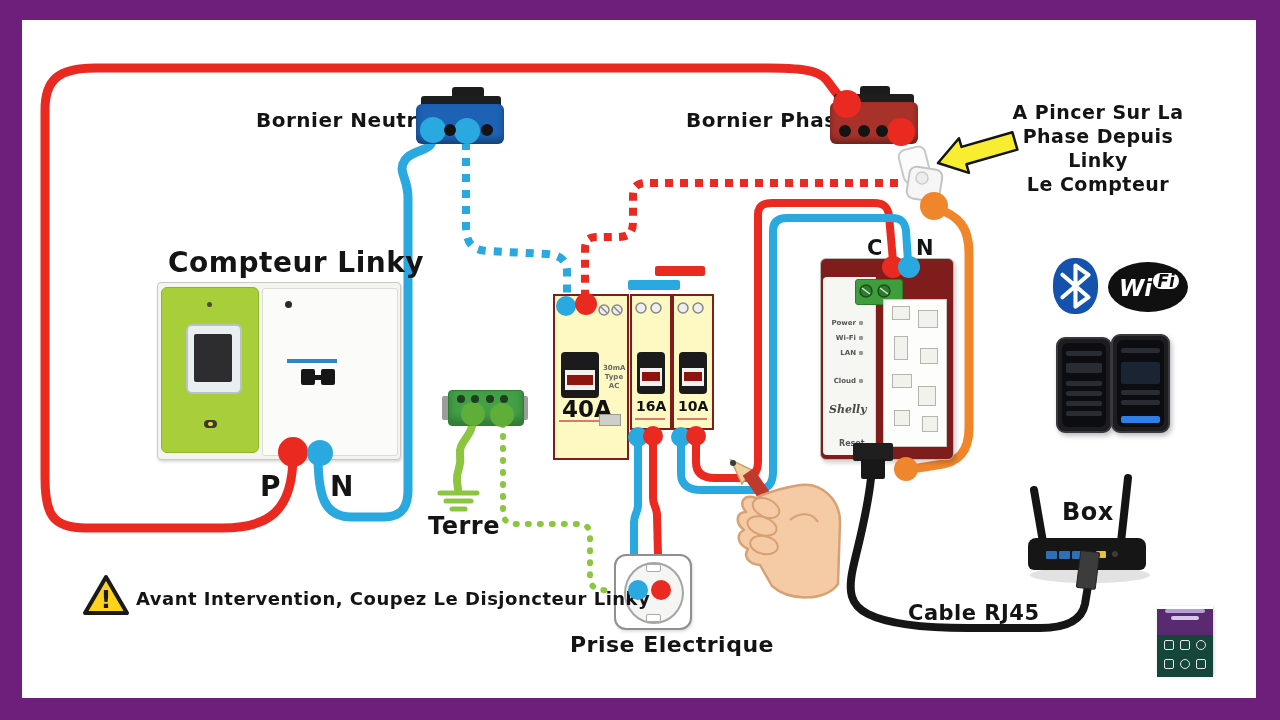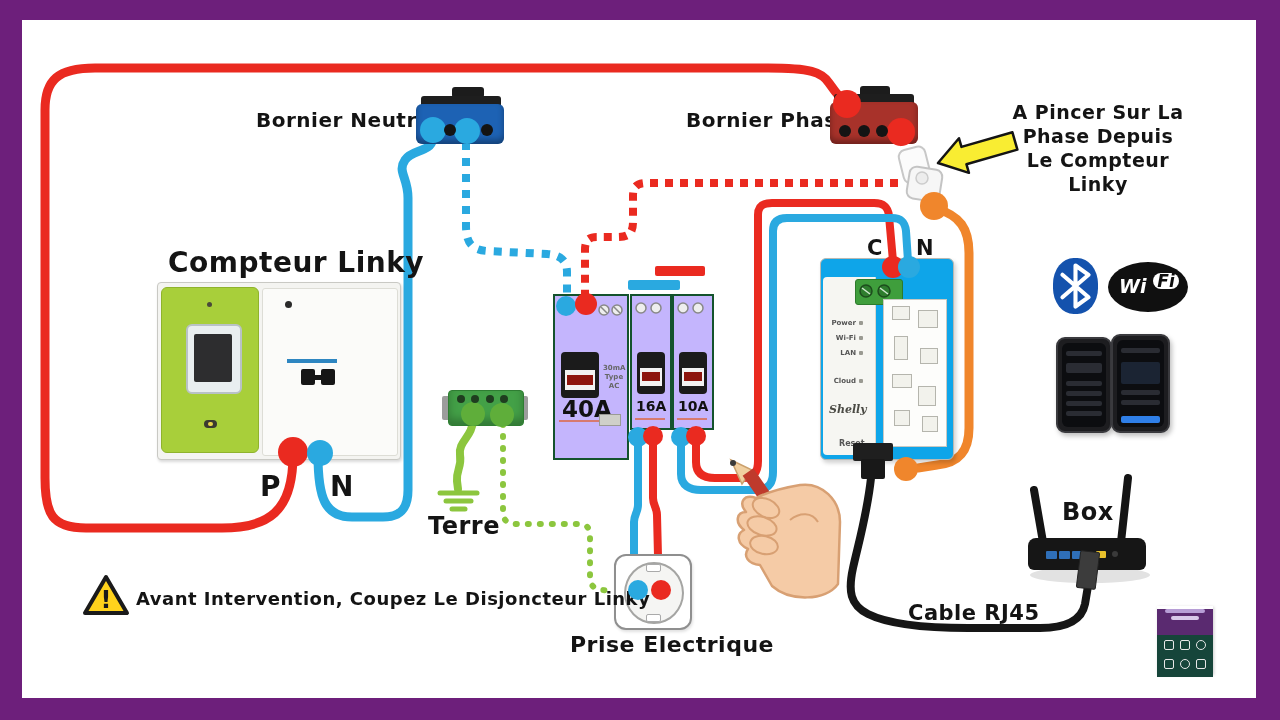--- a/index.html
+++ b/index.html
@@ -12,44 +12,44 @@
   svg.overlay{position:absolute;left:0;top:0;z-index:5;pointer-events:none;}
   .comp{z-index:2;}
   
   .block-body{border-radius:6px;box-shadow:inset 0 -4px 6px rgba(0,0,0,.35);}
   
   .plate{background:#f4f4f1;border:1px solid #c9c9c4;border-radius:4px;box-shadow:1px 2px 3px rgba(0,0,0,.15);}
   .linky-green{background:#a8cf3a;border:1px solid #8fb32c;border-radius:6px;}
   .screen-frame{background:#e9eef0;border:2px solid #b9c2c6;border-radius:6px;}
   .screen{background:#2d2d2f;border-radius:2px;}
   
-  .breaker{background:#c4b5fd;border:2px solid #14532d;}
+  .breaker{background:#fef9c3;border:2px solid #7f1d1d;}
   .switch{background:#1b1b1b;border-radius:4px;}
   .switch-win{background:#f2f2f2;position:absolute;}
   .switch-red{background:#8d150e;position:absolute;}
   .rating{font-weight:bold;color:#111;}
   .redline{background:#d77a70;height:2px;}
   
-  .shelly-body{background:#0ea5e9;border:1.5px solid #b9b9b2;border-radius:6px;box-shadow:2px 3px 4px rgba(0,0,0,.18);}
+  .shelly-body{background:#7f1d1d;border:1.5px solid #b9b9b2;border-radius:6px;box-shadow:2px 3px 4px rgba(0,0,0,.18);}
   .shelly-face{background:#f6f6f2;border-right:1.5px solid #d8d8d0;}
   .led-row{font-size:7px;font-weight:bold;color:#555;text-align:right;}
   .led-dot{display:inline-block;width:4px;height:4px;background:#9a9a92;margin-left:3px;border-radius:1px;}
   .schem{border:1px solid #c9c9c2;background:#fdfdfb;}
   .schem i{position:absolute;border:1px solid #b5b5ad;background:#f2f2ec;}
   
   .router{background:#161616;border-radius:8px 8px 6px 6px;}
   .port{position:absolute;border-radius:1px;}
   
   .phone{background:#1d1d20;border:2px solid #3a3a3e;border-radius:9px;box-shadow:2px 3px 5px rgba(0,0,0,.25);}
   .phone .scr{position:absolute;inset:4px;background:#0c0d10;border-radius:6px;overflow:hidden;}
   .phone .row{position:absolute;left:8%;width:84%;height:5px;background:#2a2c33;border-radius:2px;}
   
   .bt{background:#1452ad;border-radius:46%;}
   .wifi{background:#101010;border-radius:50%;}
-  .wifi .wi{position:absolute;color:#fff;font-weight:bold;font-style:italic;font-size:19px;left:11px;top:13px;}
+  .wifi .wi{position:absolute;color:#fff;font-weight:bold;font-style:italic;font-size:23px;left:11px;top:13px;}
   .wifi .fi-box{position:absolute;background:#fff;border-radius:13px;right:9px;top:11px;width:26px;height:16px;
                 display:flex;align-items:center;justify-content:center;}
   .wifi .fi{color:#0e0e0e;font-weight:bold;font-style:italic;font-size:17px;}
   
   .outlet{background:#fff;border:2px solid #8f8f8f;border-radius:12px;box-shadow:1px 2px 3px rgba(0,0,0,.12);}
   .outlet-circle{background:#f5f5f3;border:2px solid #a5a5a3;border-radius:50%;}
   
   .badge-top{background:#5a2a70;}
   .badge-bottom{background:#16453a;}
   .badge-ico{display:inline-block;width:8px;height:8px;border:1.5px solid #e8e8e8;border-radius:2px;margin:2px 3px;}
@@ -131,22 +131,22 @@
   <div class="abs lbl comp" style="left:686px;top:108px;font-size:20px;">Bornier Phase</div>
   <div class="abs comp">
     <div class="abs" style="left:860px;top:86px;width:30px;height:11px;background:#1c1c1c;border-radius:3px;"></div>
     <div class="abs" style="left:834px;top:94px;width:80px;height:16px;background:#1e1e1e;border-radius:3px;"></div>
     <div class="abs block-body" style="left:830px;top:102px;width:88px;height:42px;background:#a8322a;"></div>
   </div>
 
   <div class="abs lbl comp" style="left:1008px;top:100px;width:180px;text-align:center;font-size:19px;line-height:24px;">
     <div>A Pincer Sur La</div>
     <div>Phase Depuis</div>
+    <div>Linky</div>
     <div>Le Compteur</div>
-    <div>Linky</div>
   </div>
 
   <div class="abs lbl comp" style="left:168px;top:246px;font-size:28px;">Compteur Linky</div>
   <div class="abs comp plate" style="left:157px;top:282px;width:242px;height:176px;">
     <div class="abs linky-green" style="left:3px;top:4px;width:96px;height:164px;">
       <div class="abs" style="left:45px;top:14px;width:5px;height:5px;background:#4a4a3a;border-radius:50%;"></div>
       <div class="abs screen-frame" style="left:24px;top:36px;width:52px;height:66px;">
         <div class="abs screen" style="left:6px;top:8px;width:38px;height:48px;"></div>
       </div>
       <div class="abs" style="left:42px;top:132px;width:13px;height:8px;background:#3a3a30;border-radius:4px;"></div>

